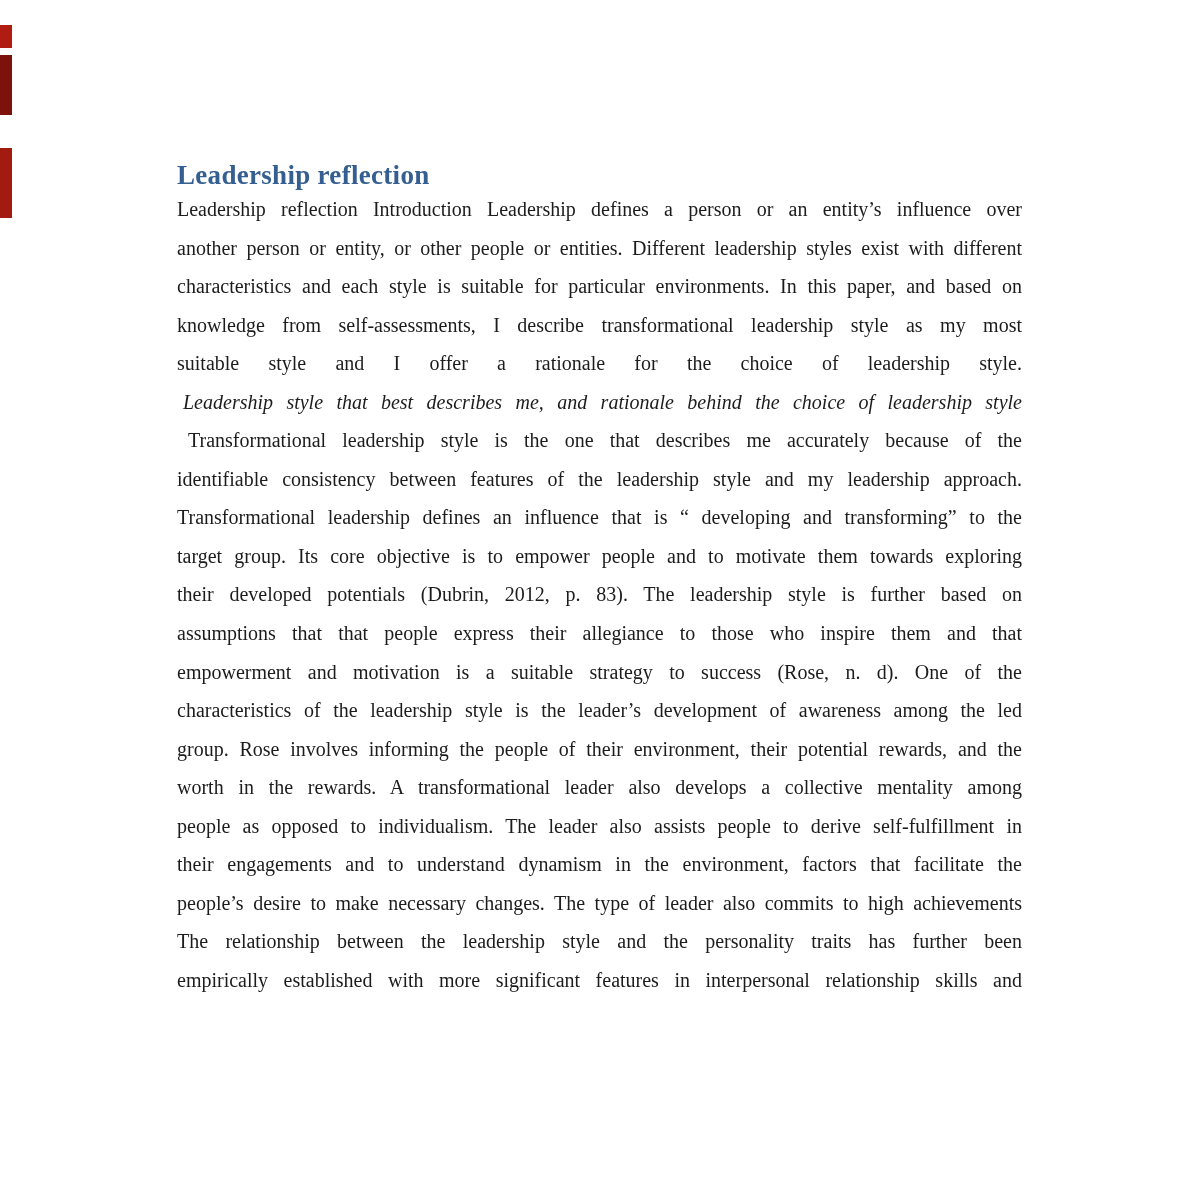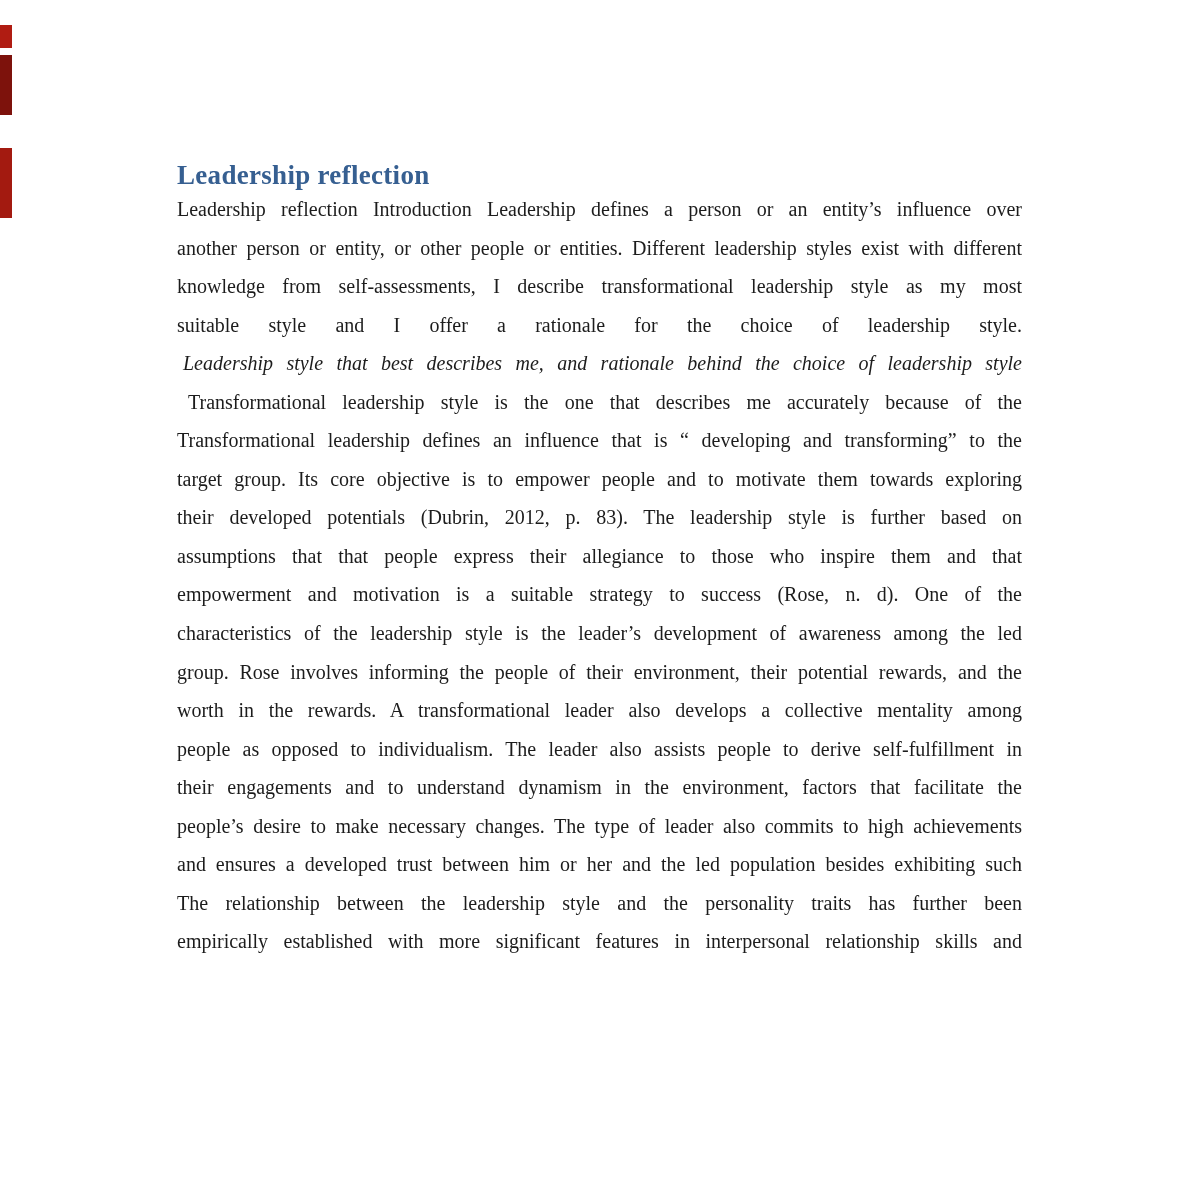--- a/index.html
+++ b/index.html
@@ -67,33 +67,34 @@
     <div id="edge-mark-1" class="edge-mark"></div>
     <div id="edge-mark-2" class="edge-mark"></div>
     <div id="edge-mark-3" class="edge-mark"></div>
   </div>
 
   <h1 id="doc-title">Leadership reflection</h1>
 
   <div id="doc-body">
     <div class="ln">Leadership reflection Introduction Leadership defines a person or an entity’s influence over</div>
     <div class="ln">another person or entity, or other people or entities. Different leadership styles exist with different</div>
+    <div class="ln">characteristics and each style is suitable for particular environments. In this paper, and based on</div>
     <div class="ln">knowledge from self-assessments, I describe transformational leadership style as my most</div>
     <div class="ln">suitable style and I offer a rationale for the choice of leadership style.</div>
     <div class="ln indent-sm">Leadership style that best describes me, and rationale behind the choice of leadership style</div>
     <div class="ln indent-md">Transformational leadership style is the one that describes me accurately because of the</div>
+    <div class="ln">identifiable consistency between features of the leadership style and my leadership approach.</div>
     <div class="ln">Transformational leadership defines an influence that is “ developing and transforming” to the</div>
     <div class="ln">target group. Its core objective is to empower people and to motivate them towards exploring</div>
     <div class="ln">their developed potentials (Dubrin, 2012, p. 83). The leadership style is further based on</div>
     <div class="ln">assumptions that that people express their allegiance to those who inspire them and that</div>
     <div class="ln">empowerment and motivation is a suitable strategy to success (Rose, n. d). One of the</div>
     <div class="ln">characteristics of the leadership style is the leader’s development of awareness among the led</div>
     <div class="ln">group. Rose involves informing the people of their environment, their potential rewards, and the</div>
     <div class="ln">worth in the rewards. A transformational leader also develops a collective mentality among</div>
     <div class="ln">people as opposed to individualism. The leader also assists people to derive self-fulfillment in</div>
     <div class="ln">their engagements and to understand dynamism in the environment, factors that facilitate the</div>
     <div class="ln">people’s desire to make necessary changes. The type of leader also commits to high achievements</div>
-    <div class="ln">and ensures a developed trust between him or her and the led population besides exhibiting such</div>
     <div class="ln">The relationship between the leadership style and the personality traits has further been</div>
     <div class="ln">empirically established with more significant features in interpersonal relationship skills and</div>
   </div>
 
 </div>
 
 </body></html>

